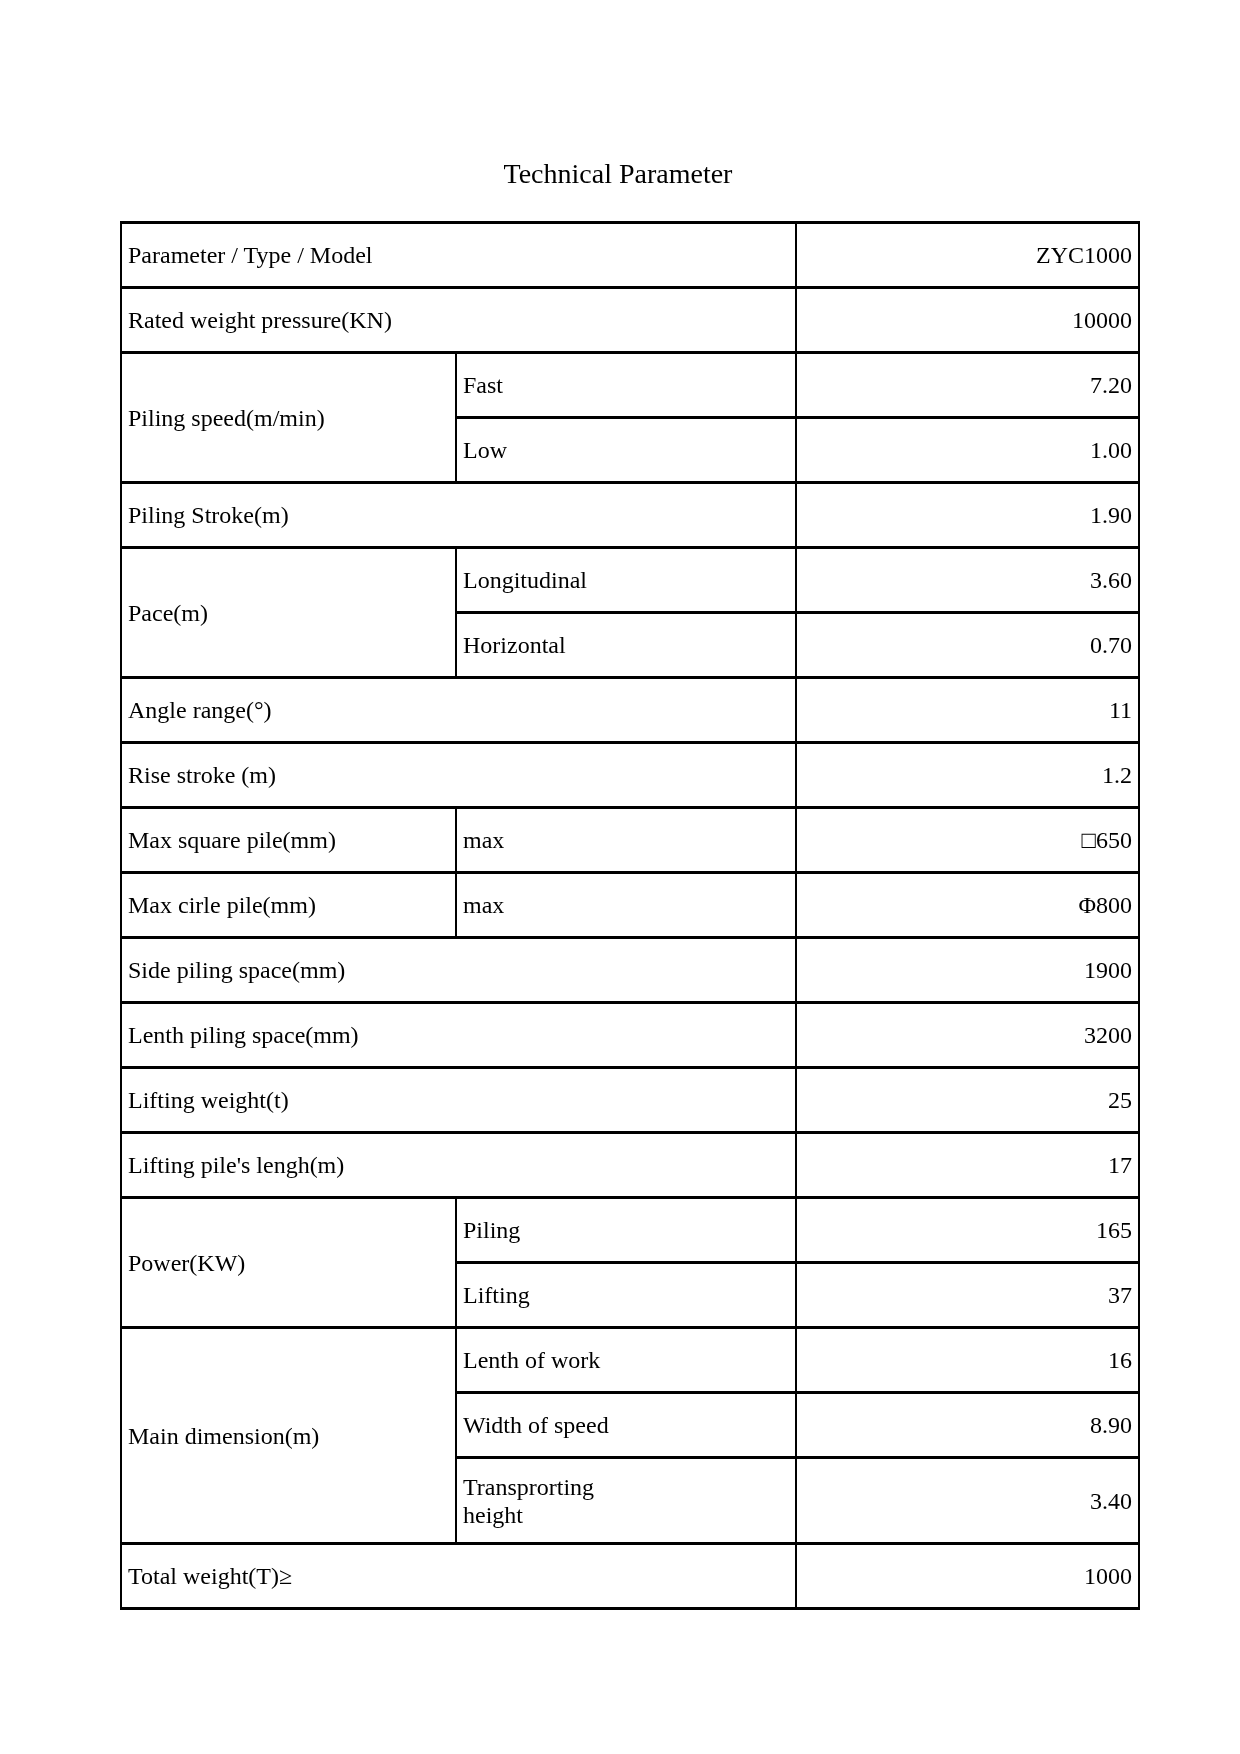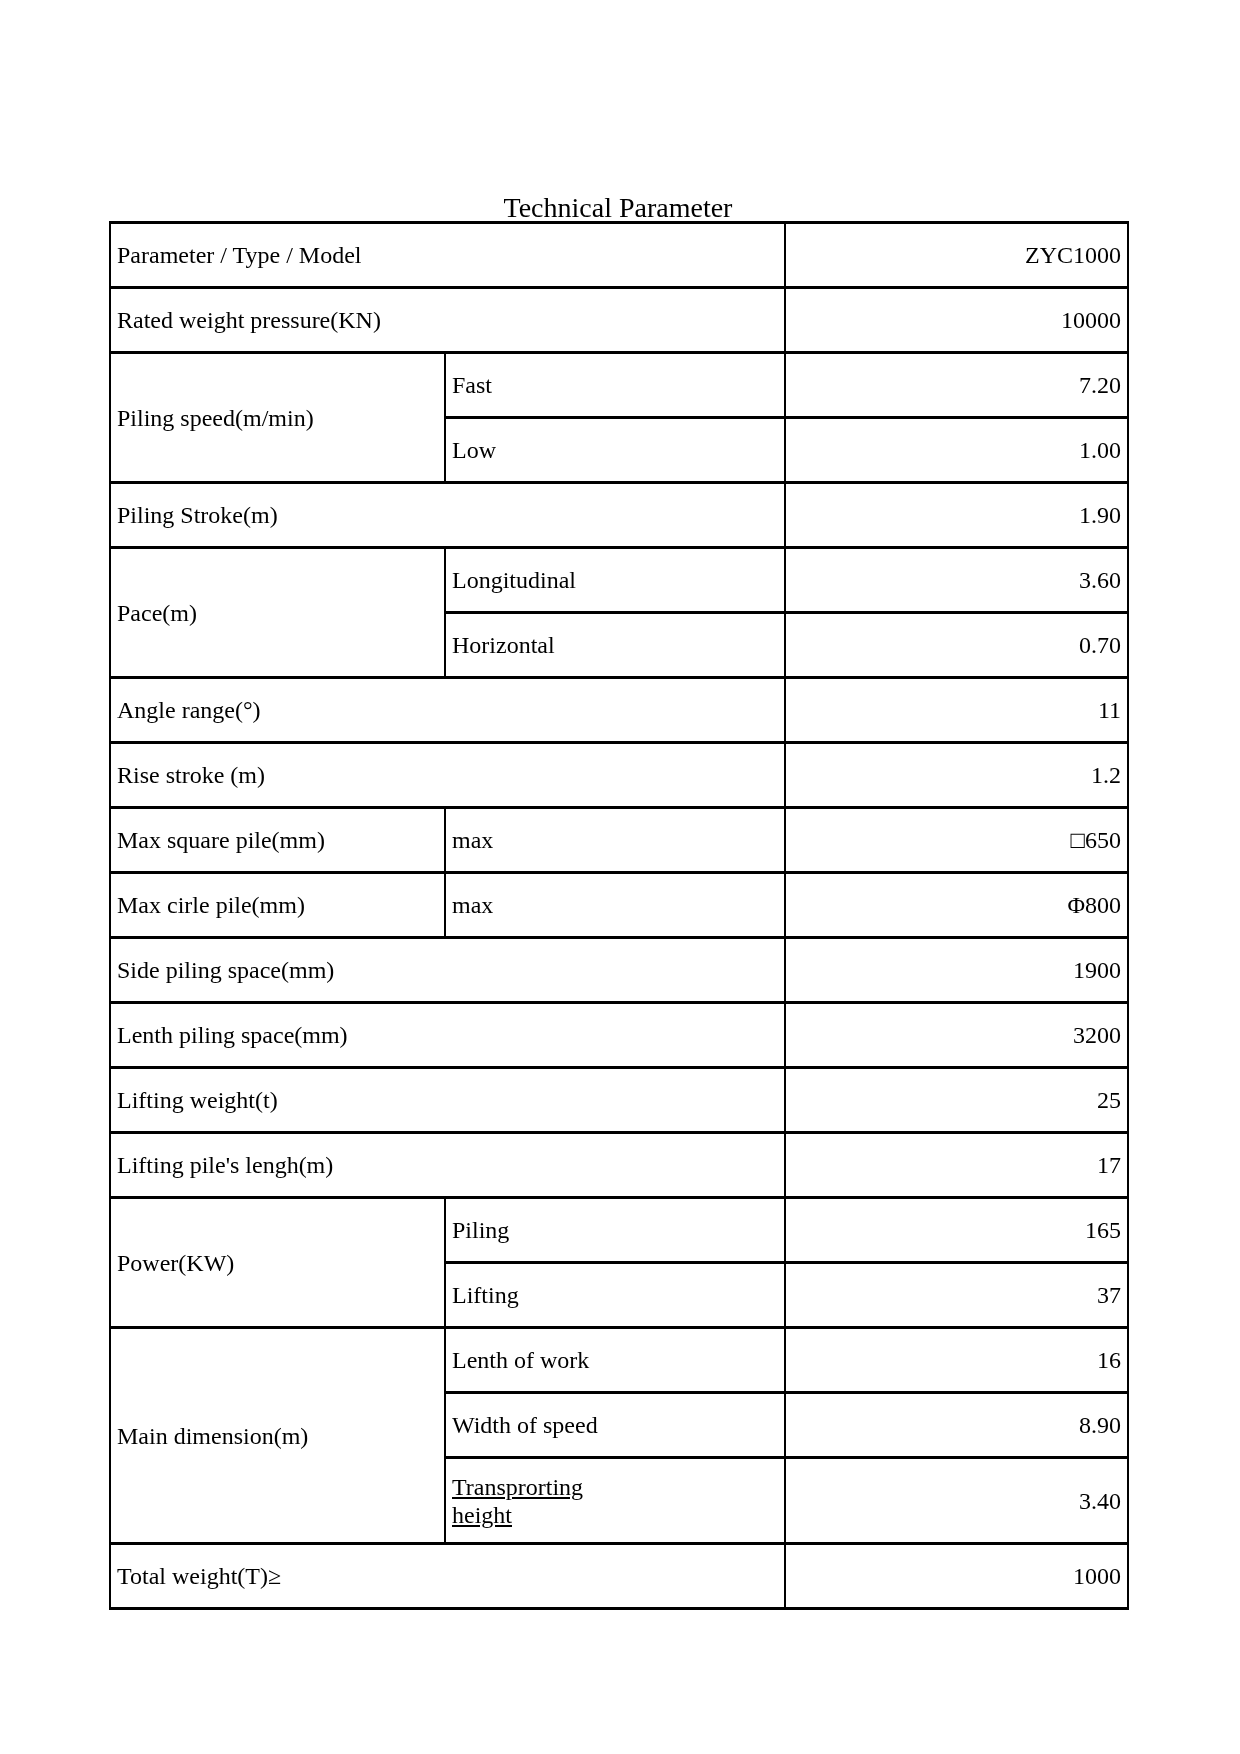--- a/index.html
+++ b/index.html
@@ -16,26 +16,25 @@
   }
   .page-title {
     position: absolute;
     top: 158px;
     left: 109px;
     width: 1018px;
     text-align: center;
     font-size: 28px;
     line-height: 32px;
     white-space: nowrap;
-    margin-top: 34px;
   }
   .table-wrap {
     position: absolute;
     top: 221px;
-    left: 109px;
+    left: 120px;
     width: 1018px;
   }
   table.params {
     border-collapse: collapse;
     table-layout: fixed;
     width: 100%;
   }
   table.params td {
     border-top: 3px solid #000000;
     border-bottom: 3px solid #000000;
@@ -53,21 +52,20 @@
     text-align: left;
   }
   table.params td.value {
     text-align: right;
   }
   table.params td.tall {
     height: 83px;
   }
   .preline {
     white-space: pre-line;
-    text-decoration: underline;
   }
 </style>
 </head>
 <body>
 
 <div class="page-title">Technical Parameter</div>
 
 <div class="table-wrap">
   <table class="params">
     <colgroup>

